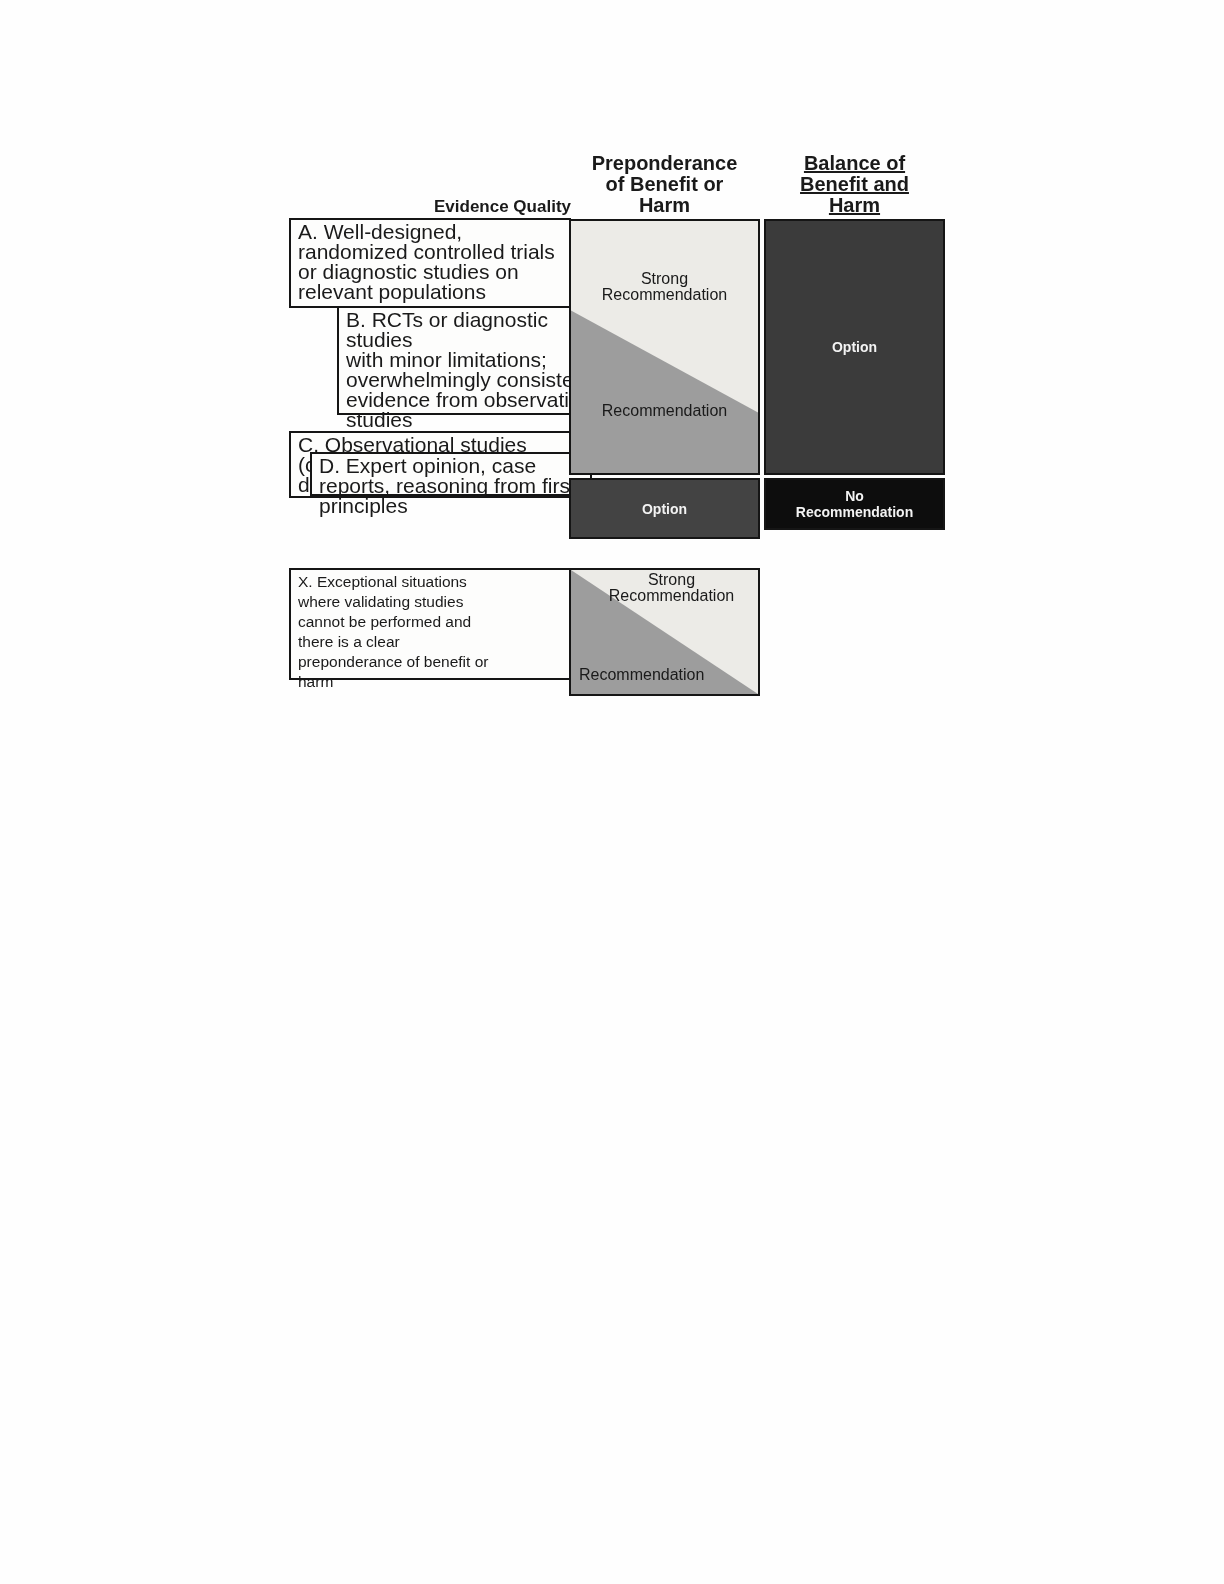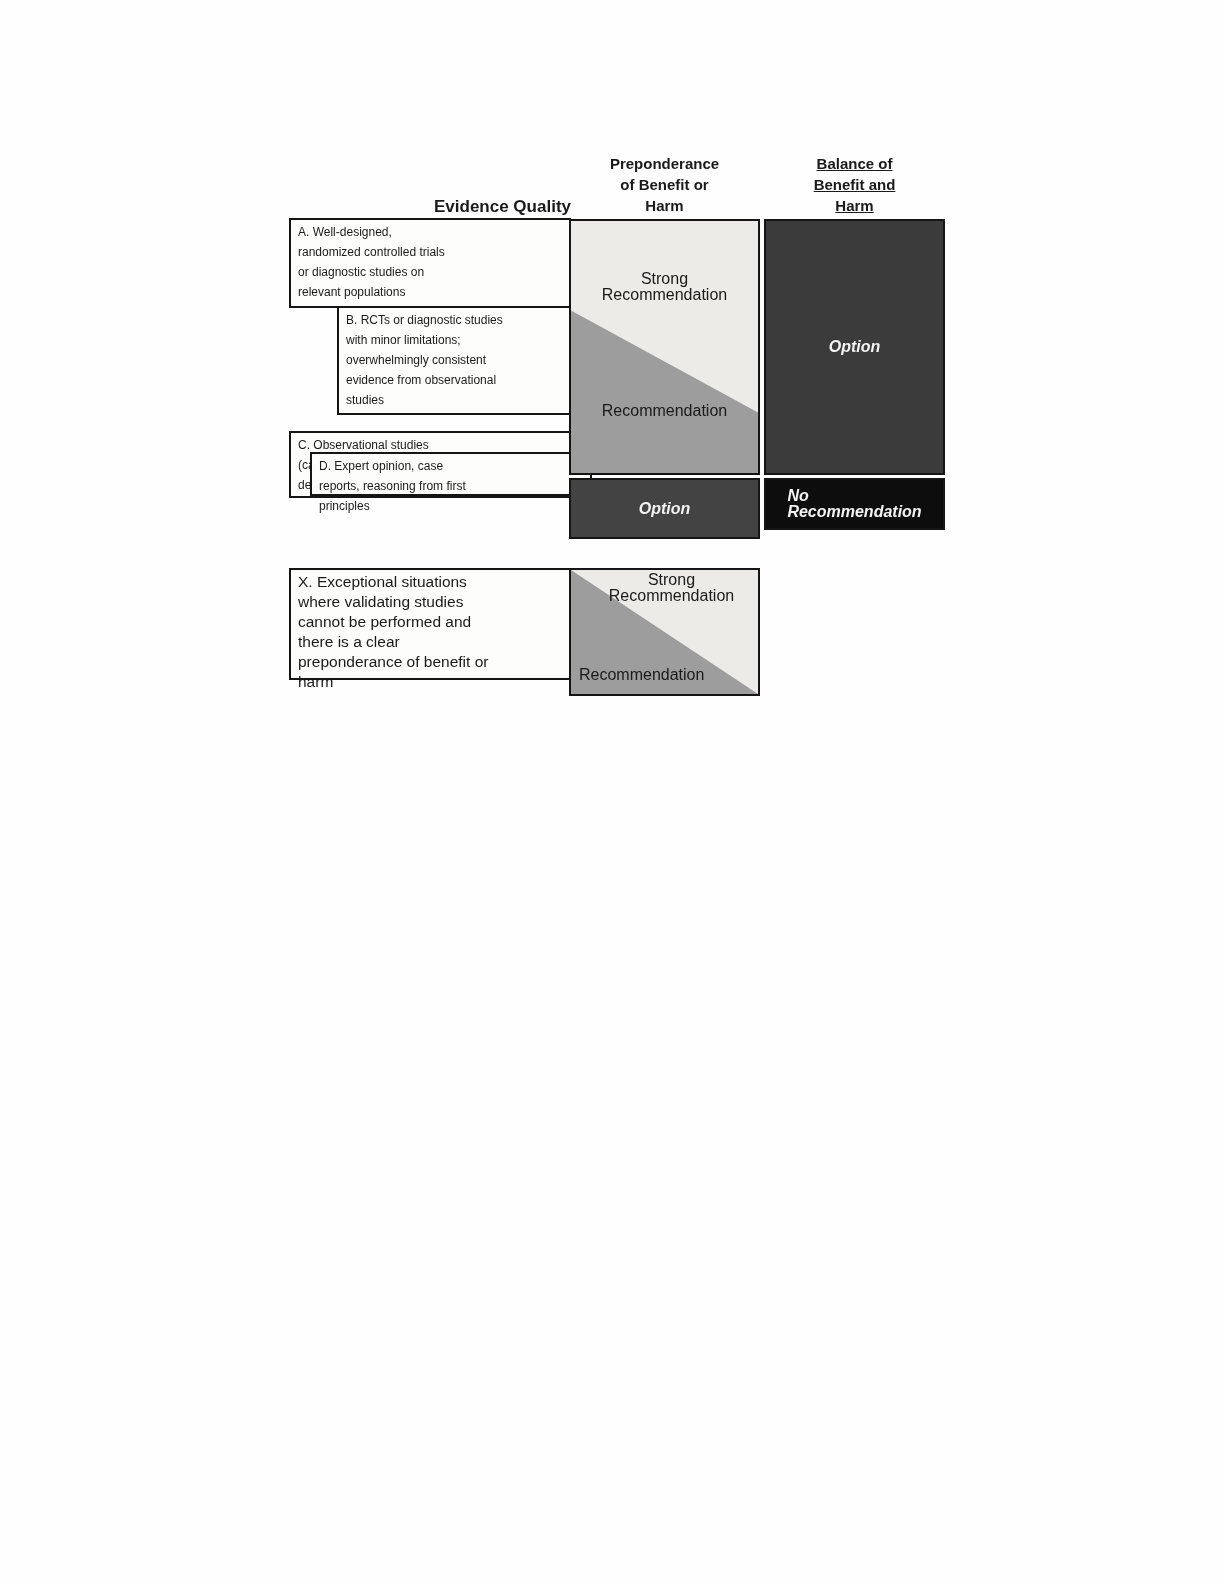--- a/index.html
+++ b/index.html
@@ -16,37 +16,37 @@
     overflow: hidden;
   }
   .pre { white-space: pre-line; }
 
   
   .col-header {
     position: absolute;
     font-weight: bold;
     color: var(--text-dark, #1a1a1a);
     text-align: center;
-    font-size: 15px;
+    font-size: 20px;
     line-height: 21px;
   }
   .hdr-evidence { left: 289px; top: 196px; width: 282px; font-size: 17px; text-align: right; }
   .hdr-prep     { left: 569px; top: 153px; width: 191px; }
   .hdr-balance  { left: 764px; top: 153px; width: 181px; text-decoration: underline; }
 
   
   .ev-cell {
     position: absolute;
     left: 289px;
     width: 282px;
     box-sizing: border-box;
     border: 2px solid var(--border, #151515);
     background: var(--cell-bg, #fdfdfc);
     color: var(--text-dark, #1a1a1a);
-    font-size: 12px;
+    font-size: 21px;
     line-height: 20px;
     padding: 2px 4px 12px 7px;
   }
   .ev-a { top: 218px; height: 90px; }
   .ev-b { top: 306px; height: 109px; margin-left: 48px; }
   .ev-c { top: 431px; height: 67px; }
   .ev-d { top: 452px; height: 44px; margin-left: 21px; }
 
   
   .block {
@@ -82,22 +82,22 @@
     text-align: center;
   }
   .lbl-strong-rec  { left: 0; top: 50px; width: 100%; }
   .lbl-rec         { left: 0; top: 182px; width: 100%; }
   .lbl-light {
     color: var(--text-light, #f3f3f3);
   }
   .centered-flex {
     position: absolute; left: 0; top: 0; right: 0; bottom: 0;
     display: flex; align-items: center; justify-content: center;
-    font-weight: bold; font-size: 16px; line-height: 16px;
-    font-style: italic;
+    font-weight: bold; font-size: 14px; line-height: 16px;
+    text-align: center;
   }
 
   
   .x-left {
     position: absolute;
     left: 289px; top: 568px; width: 282px; height: 112px;
     box-sizing: border-box;
     border: 2px solid var(--border, #151515);
     background: var(--cell-bg, #fdfdfc);
     color: var(--text-dark, #1a1a1a);

